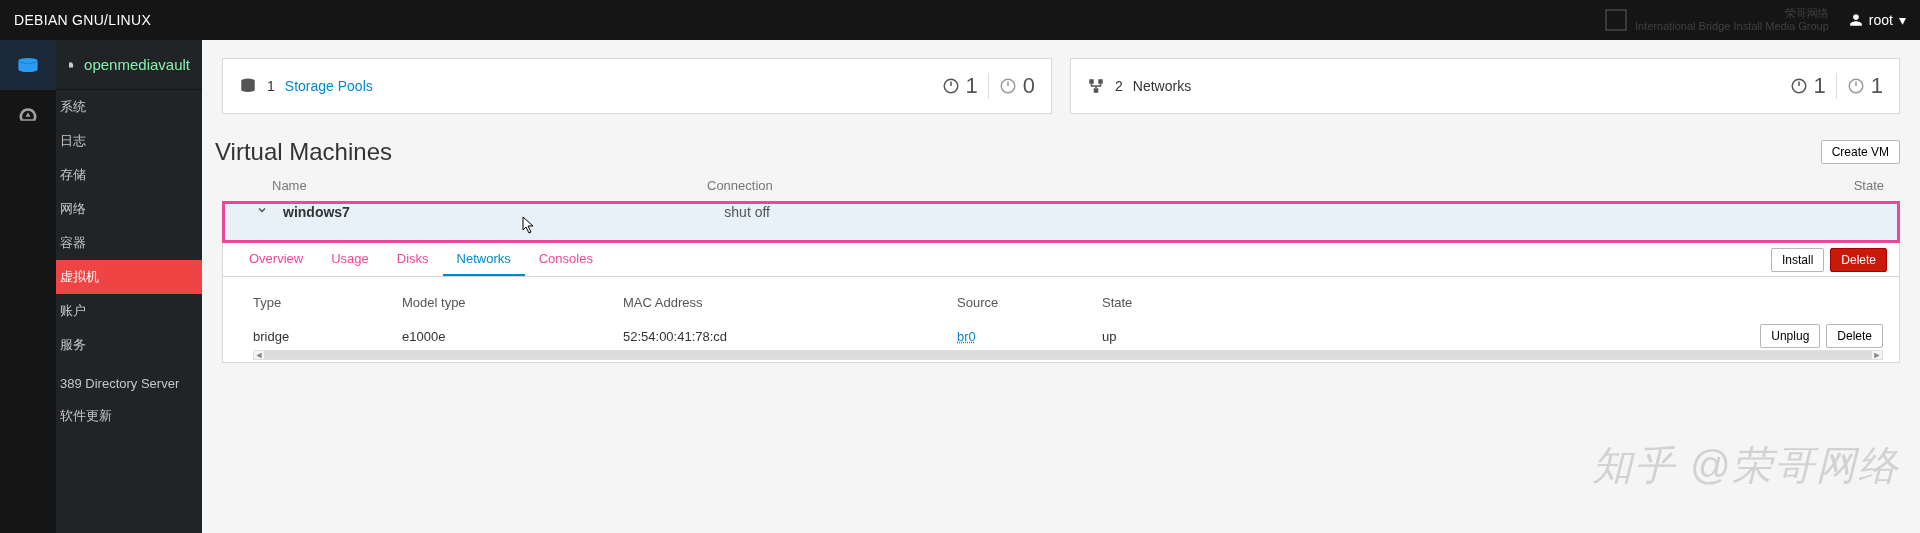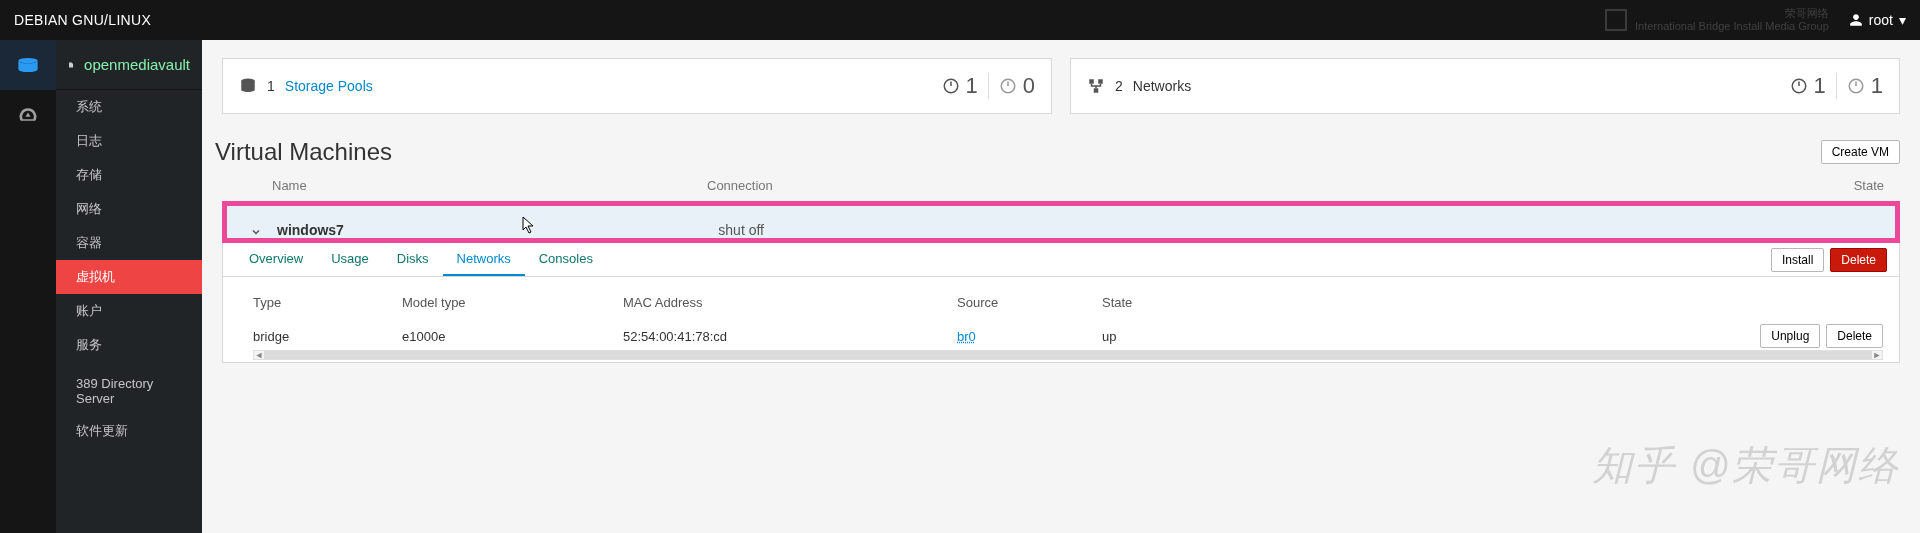--- a/index.html
+++ b/index.html
@@ -66,21 +66,21 @@
   height: 50px;
   display: flex;
   align-items: center;
   gap: 10px;
   padding: 0 12px;
   color: #86efac;
   font-size: 15px;
   border-bottom: 1px solid #151515;
 }
 .nav-item {
-  padding: 8px 20px;
+  padding: 8px 4px;
   font-size: 13px;
   color: #c6c6c6;
   cursor: pointer;
 }
 .nav-item.active { background: #ef4444; color: #fff; font-weight: 500; }
 .nav-spacer { height: 6px; }
 
 .col-main {
   flex: 1;
   background: #f5f5f5;
@@ -134,25 +134,25 @@
   padding: 4px 16px 8px 50px;
   color: #777;
   font-size: 13px;
 }
 .vm-cols .c-name { width: 435px; }
 .vm-cols .c-conn { flex: 1; }
 .vm-cols .c-state { width: 60px; text-align: right; }
 
 .vm-row {
   background: #e7f1f7;
-  border: 5px solid #ec4899;
-  display: flex;
-  align-items: flex-end;
+  border: 3px solid #ec4899;
+  display: flex;
+  align-items: flex-start;
   height: 42px;
-  padding: 0 16px;
+  padding: 0 24px;
 }
 .vm-row .expander {
   width: 26px;
   display: flex; align-items: center; justify-content: center;
   cursor: pointer;
 }
 .vm-row .vm-name { width: 425px; font-weight: 600; color: #333; padding-left: 8px; }
 .vm-row .vm-conn { flex: 1; color: #333; }
 .vm-row .vm-state { width: 70px; text-align: right; color: #555; }
 
@@ -162,21 +162,21 @@
   border-top: none;
   display: flex;
   align-items: center;
   justify-content: space-between;
   padding: 0 12px;
 }
 .tabs { display: flex; }
 .tab {
   padding: 8px 14px;
   font-size: 13px;
-  color: #0f766e;
+  color: #ec4899;
   cursor: pointer;
   border-bottom: 2px solid transparent;
 }
 .tab.active {
   color: #0088ce;
   border-bottom-color: #0088ce;
 }
 .tab-actions { display: flex; gap: 6px; padding: 4px 0; }
 .btn-danger {
   background: #c9190b;

